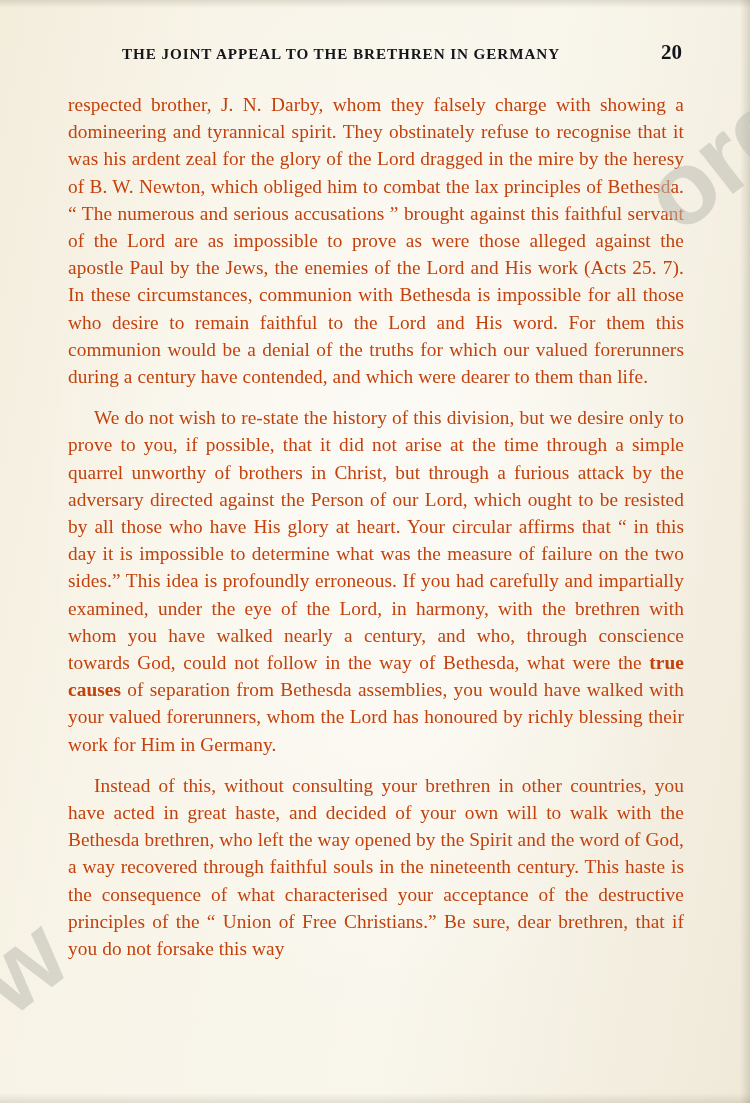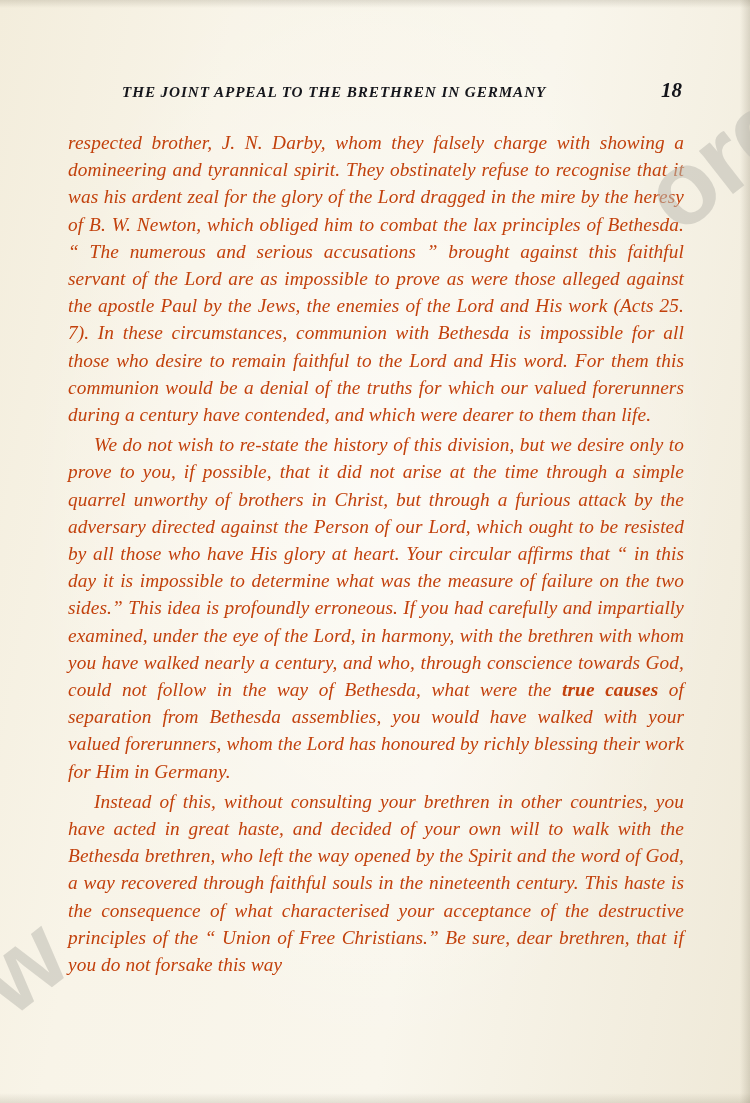--- a/index.html
+++ b/index.html
@@ -80,22 +80,21 @@
     left: 6px;
     bottom: 22px;
     font-size: 104px;
     transform: rotate(-38deg);
     transform-origin: left bottom;
   }
 
   .content {
     position: relative;
     z-index: 2;
-    padding: 78px 66px 0 68px;
-    font-style: italic;
+    padding: 40px 66px 0 68px;
   }
 
   .running-head {
     display: flex;
     align-items: baseline;
     justify-content: flex-start;
     margin: 0 0 26px 0;
     padding-left: 54px;
   }
   .running-head .rh-title {
@@ -120,21 +119,21 @@
     margin: 0 0 0 0;
     font-size: 19.3px;
     line-height: 27.2px;
     color: #c2410c;
     text-align: justify;
     text-justify: inter-word;
     letter-spacing: 0.1px;
     -webkit-font-smoothing: antialiased;
   }
   p.body-par + p.body-par {
-    margin-top: 3px;
+    margin-top: 14px;
   }
   p.indent {
     text-indent: 26px;
   }
   b.strong {
     font-weight: bold;
   }
 </style>
 </head>
 <body>
@@ -147,21 +146,21 @@
 
   <div class="watermark">
     <span class="wm-a">org</span>
     <span class="wm-b">w</span>
   </div>
 
   <div class="content">
 
     <div class="running-head">
       <div class="rh-title">The Joint Appeal to the Brethren in Germany</div>
-      <div class="rh-page">18</div>
+      <div class="rh-page">20</div>
     </div>
 
     <p class="body-par">respected brother, J. N. Darby, whom they falsely charge with showing a domineering and tyrannical spirit. They obstinately refuse to recognise that it was his ardent zeal for the glory of the Lord dragged in the mire by the heresy of B. W. Newton, which obliged him to combat the lax principles of Bethesda. “ The numerous and serious accusations ” brought against this faithful servant of the Lord are as impossible to prove as were those alleged against the apostle Paul by the Jews, the enemies of the Lord and His work (Acts 25. 7). In these circumstances, communion with Bethesda is impossible for all those who desire to remain faithful to the Lord and His word. For them this communion would be a denial of the truths for which our valued forerunners during a century have contended, and which were dearer to them than life.</p>
 
     <p class="body-par indent"><span>We do not wish to re-state the history of this division, but we desire only to prove to you, if possible, that it did not arise at the time through a simple quarrel unworthy of brothers in Christ, but through a furious attack by the adversary directed against the Person of our Lord, which ought to be resisted by all those who have His glory at heart. Your circular affirms that “ in this day it is impossible to determine what was the measure of failure on the two sides.” This idea is profoundly erroneous. If you had carefully and impartially examined, under the eye of the Lord, in harmony, with the brethren with whom you have walked nearly a century, and who, through conscience towards God, could not follow in the way of Bethesda, what were the </span><b class="strong">true causes</b><span> of separation from Bethesda assemblies, you would have walked with your valued forerunners, whom the Lord has honoured by richly blessing their work for Him in Germany.</span></p>
 
     <p class="body-par indent">Instead of this, without consulting your brethren in other countries, you have acted in great haste, and decided of your own will to walk with the Bethesda brethren, who left the way opened by the Spirit and the word of God, a way recovered through faithful souls in the nineteenth century. This haste is the consequence of what characterised your acceptance of the destructive principles of the “ Union of Free Christians.” Be sure, dear brethren, that if you do not forsake this way</p>
 
   </div>
 </div>

